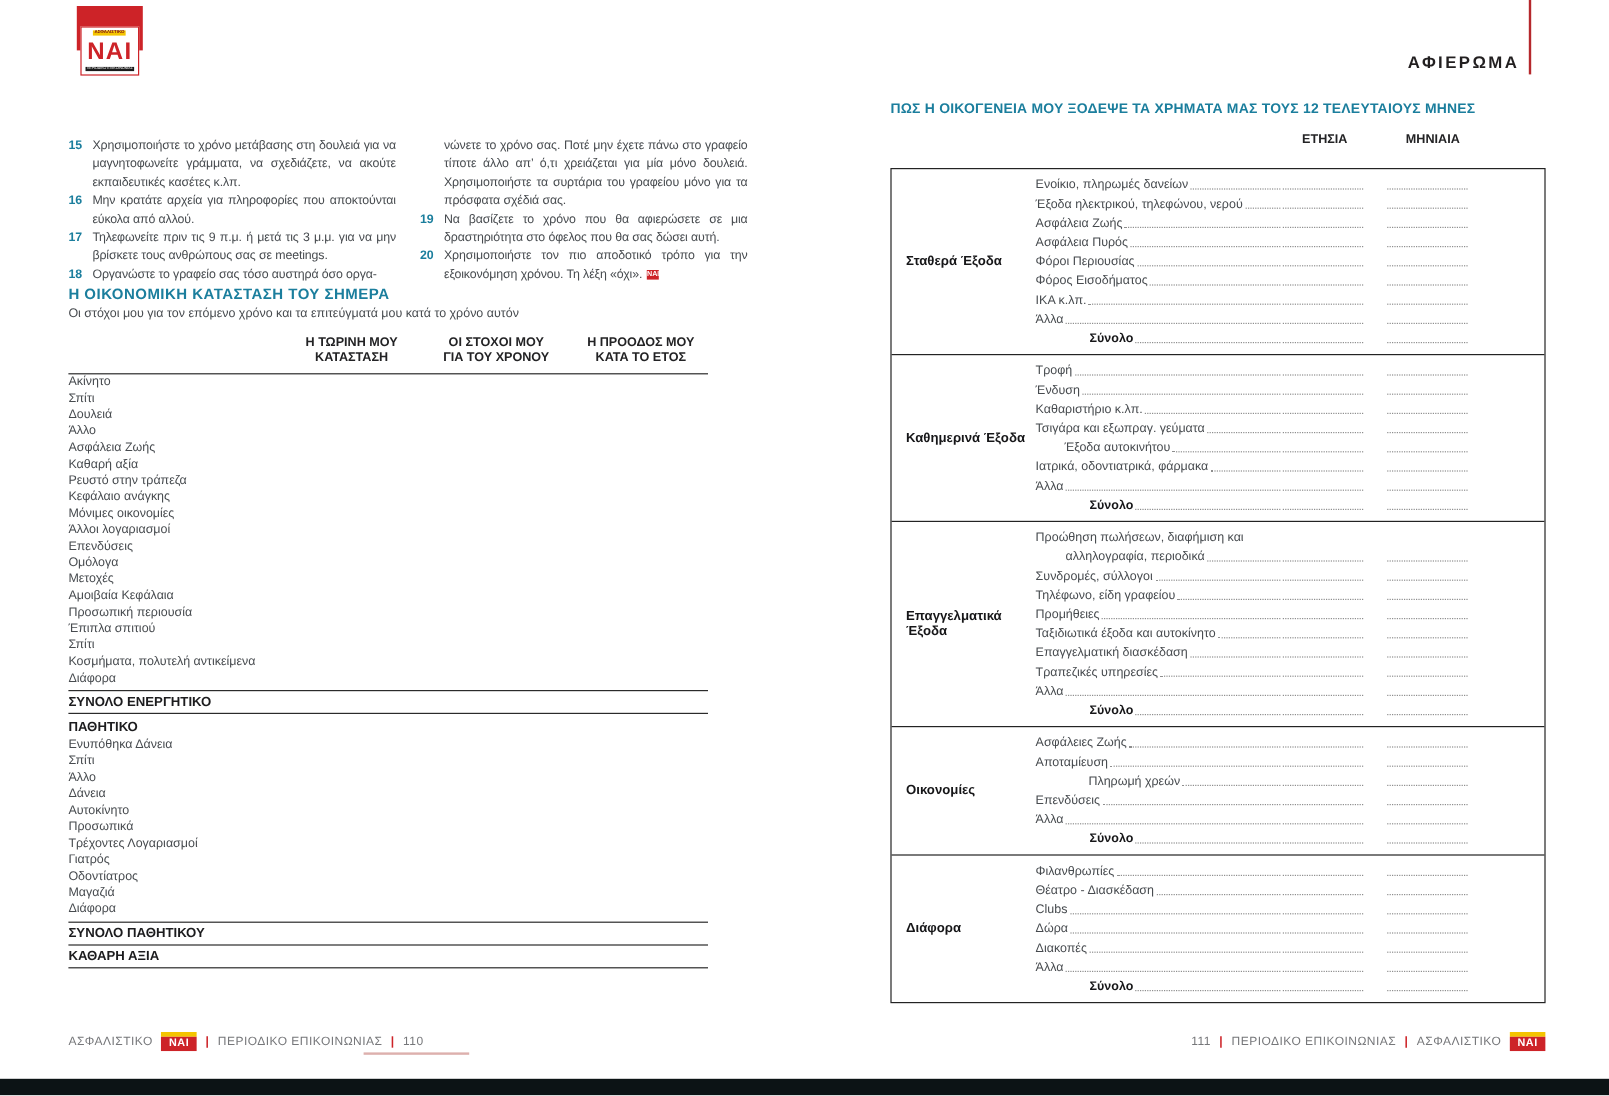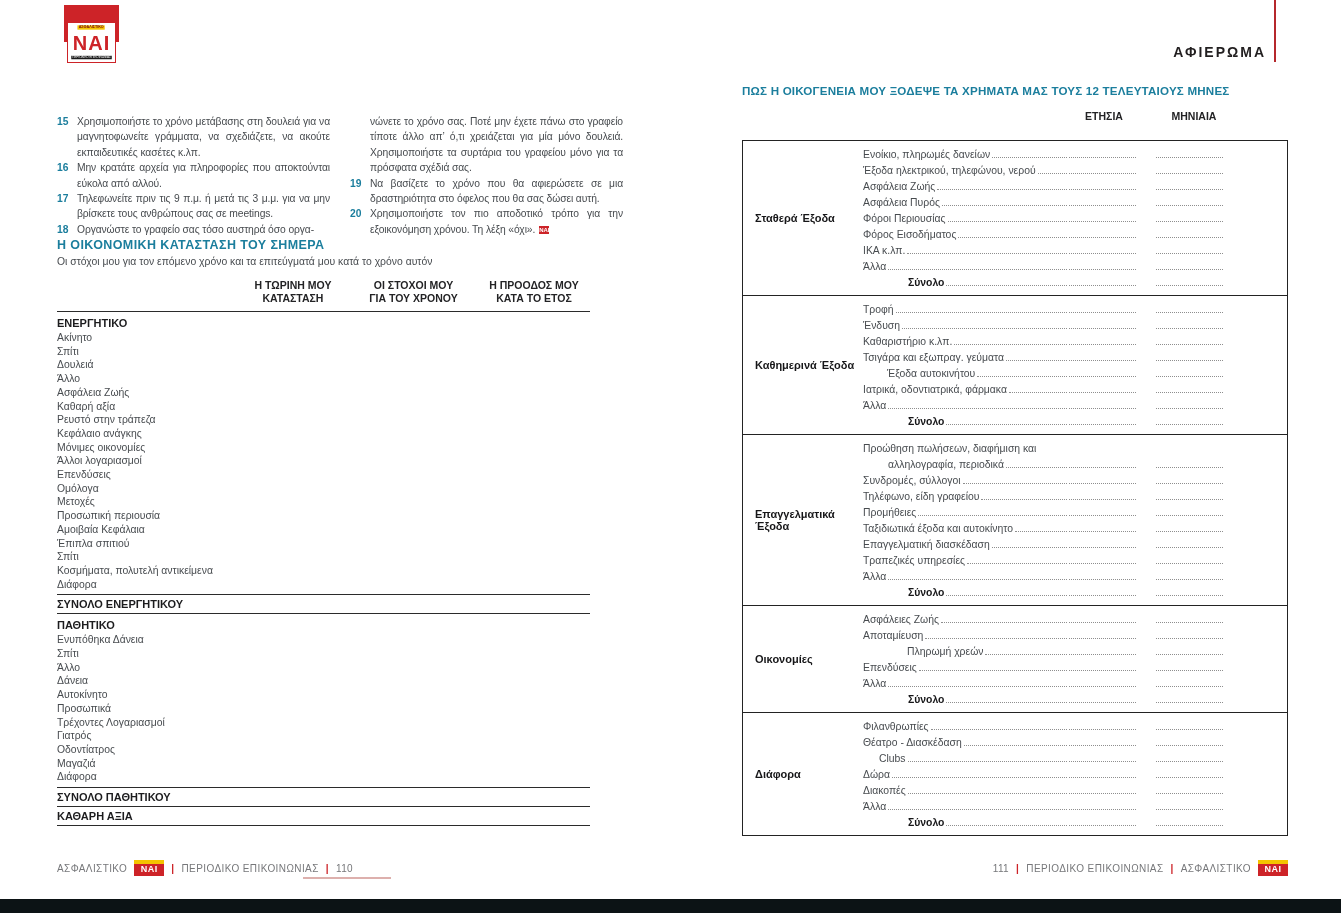--- a/index.html
+++ b/index.html
@@ -141,44 +141,43 @@
       <div class="fin-head">
         <div>ΟΙ ΣΤΟΧΟΙ ΜΟΥ</div>
         <div>ΓΙΑ ΤΟΥ ΧΡΟΝΟΥ</div>
       </div>
       <div class="fin-head">
         <div>Η ΠΡΟΟΔΟΣ ΜΟΥ</div>
         <div>ΚΑΤΑ ΤΟ ΕΤΟΣ</div>
       </div>
     </div>
     <div class="rule"></div>
-    <div class="fin-section-h">ΕΝΕΡΓΗΤΙΚΟ</div>
     <div id="assets-list">
         <div class="fin-item">Ακίνητο</div>
         <div class="fin-item">Σπίτι</div>
         <div class="fin-item">Δουλειά</div>
         <div class="fin-item">Άλλο</div>
         <div class="fin-item">Ασφάλεια Ζωής</div>
         <div class="fin-item">Καθαρή αξία</div>
         <div class="fin-item">Ρευστό στην τράπεζα</div>
         <div class="fin-item">Κεφάλαιο ανάγκης</div>
         <div class="fin-item">Μόνιμες οικονομίες</div>
         <div class="fin-item">Άλλοι λογαριασμοί</div>
         <div class="fin-item">Επενδύσεις</div>
         <div class="fin-item">Ομόλογα</div>
         <div class="fin-item">Μετοχές</div>
+        <div class="fin-item">Αμοιβαία Κεφάλαια</div>
         <div class="fin-item">Προσωπική περιουσία</div>
-        <div class="fin-item">Αμοιβαία Κεφάλαια</div>
         <div class="fin-item">Έπιπλα σπιτιού</div>
         <div class="fin-item">Σπίτι</div>
         <div class="fin-item">Κοσμήματα, πολυτελή αντικείμενα</div>
         <div class="fin-item">Διάφορα</div>
       </div>
     <div class="rule" style="margin-top:3px"></div>
-    <div class="fin-total">ΣΥΝΟΛΟ ΕΝΕΡΓΗΤΙΚΟΥ</div>
+    <div class="fin-total">ΣΥΝΟΛΟ ΕΝΕΡΓΗΤΙΚΟ</div>
     <div class="rule" style="margin-top:0"></div>
     <div class="fin-section-h">ΠΑΘΗΤΙΚΟ</div>
     <div id="liabilities-list">
         <div class="fin-item">Ενυπόθηκα Δάνεια</div>
         <div class="fin-item">Σπίτι</div>
         <div class="fin-item">Άλλο</div>
         <div class="fin-item">Δάνεια</div>
         <div class="fin-item">Αυτοκίνητο</div>
         <div class="fin-item">Προσωπικά</div>
         <div class="fin-item">Τρέχοντες Λογαριασμοί</div>
@@ -462,21 +461,21 @@
             <div class="cell"></div>
           </div>
           <div class="exp-row">
             <div class="exp-item-label" style="display: inline-block;">Θέατρο - Διασκέδαση</div>
             <div class="leader"></div>
             <div class="cell"></div>
             <div class="gap2"></div>
             <div class="cell"></div>
           </div>
           <div class="exp-row">
-            <div class="exp-item-label" style="display: inline-block; margin-left: 16px;">Clubs</div>
+            <div class="exp-item-label" style="display: inline-block;">Clubs</div>
             <div class="leader"></div>
             <div class="cell"></div>
             <div class="gap2"></div>
             <div class="cell"></div>
           </div>
           <div class="exp-row">
             <div class="exp-item-label" style="display: inline-block;">Δώρα</div>
             <div class="leader"></div>
             <div class="cell"></div>
             <div class="gap2"></div>

